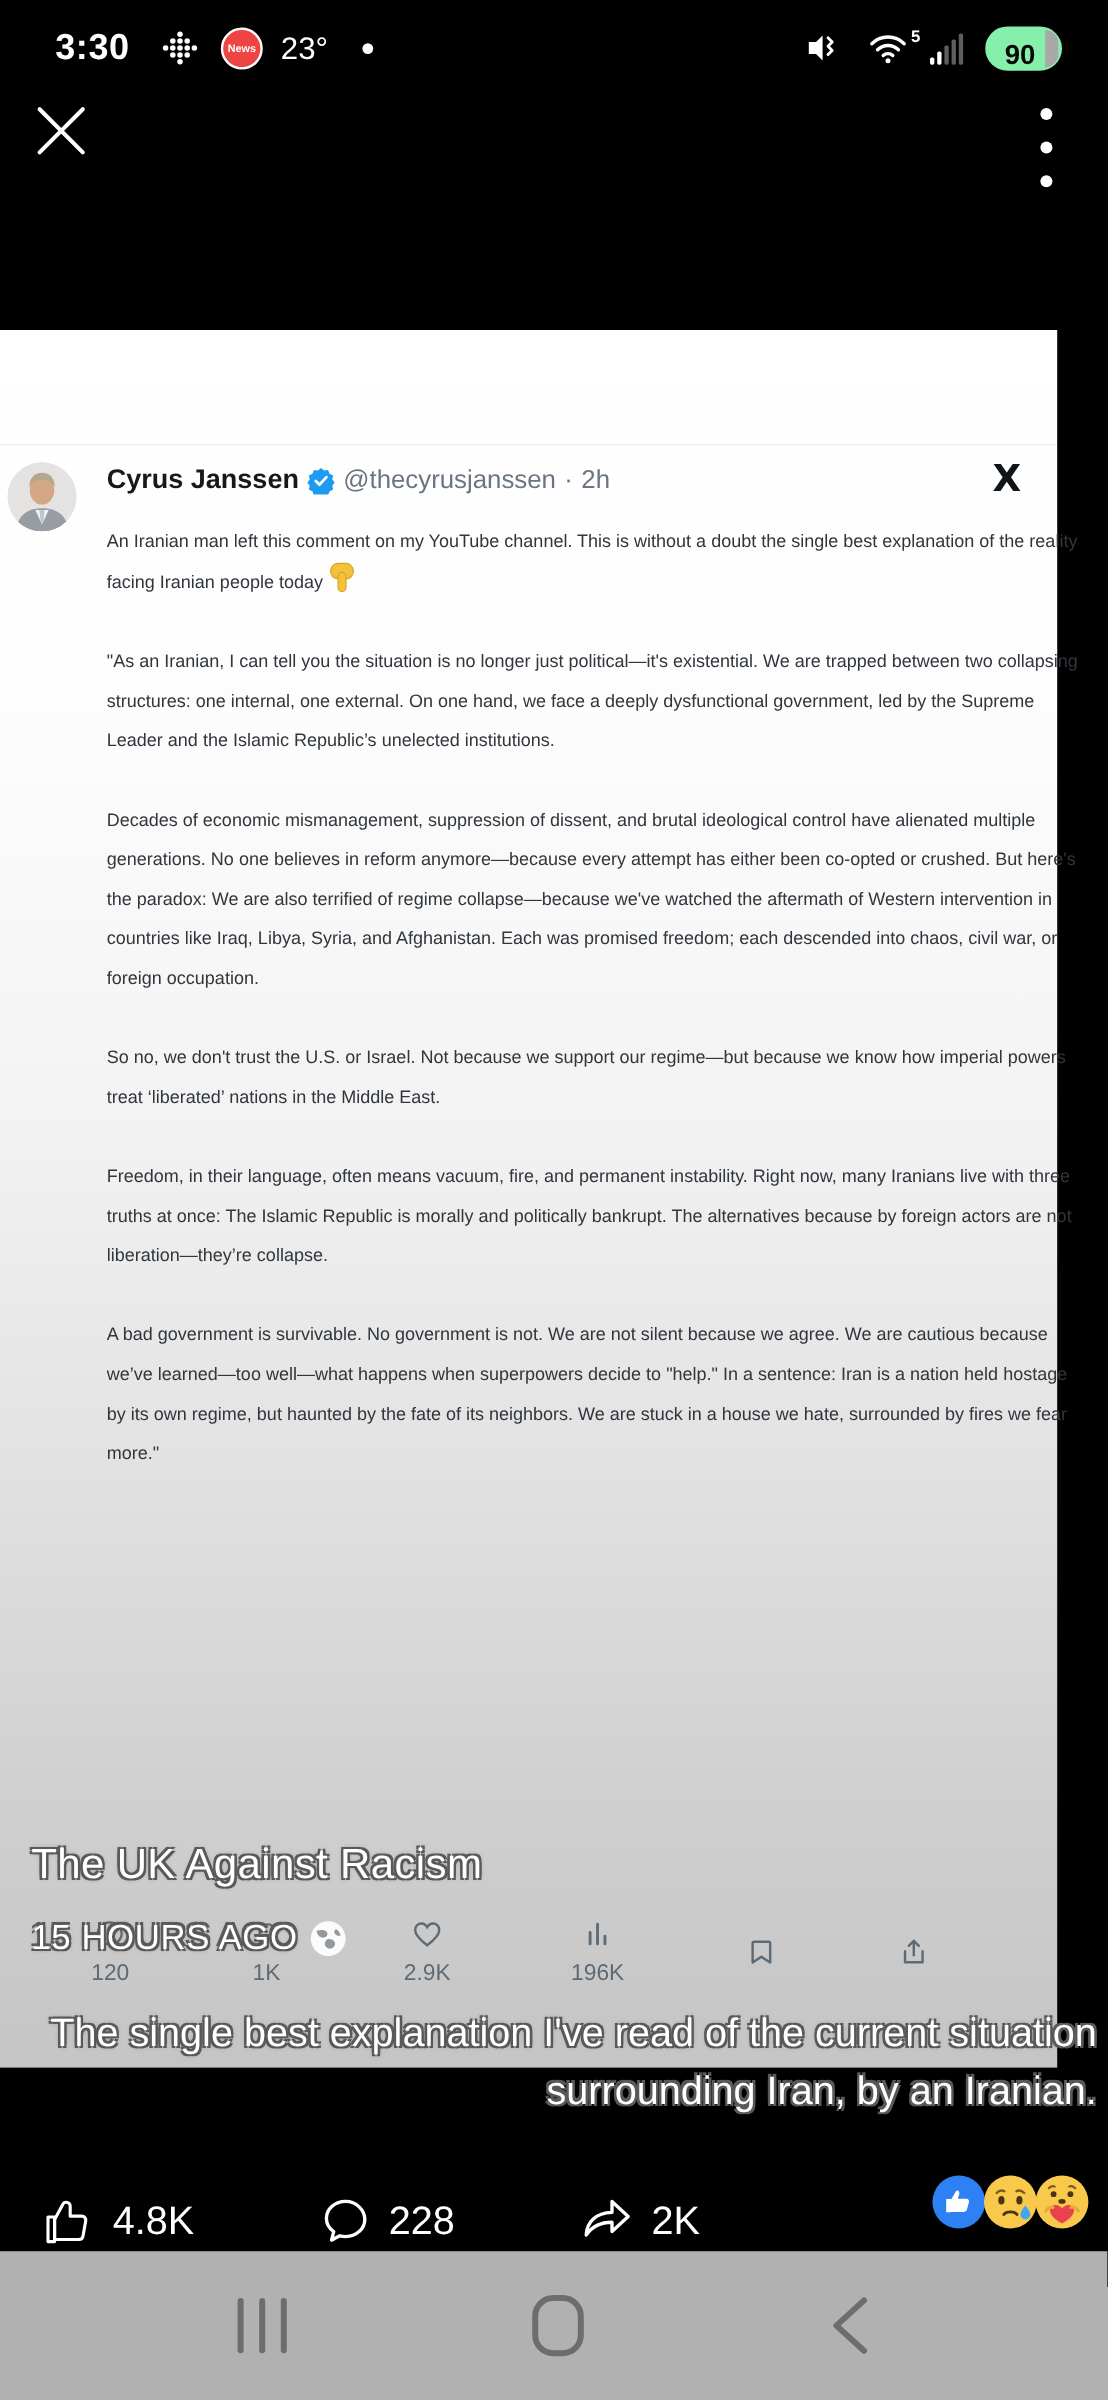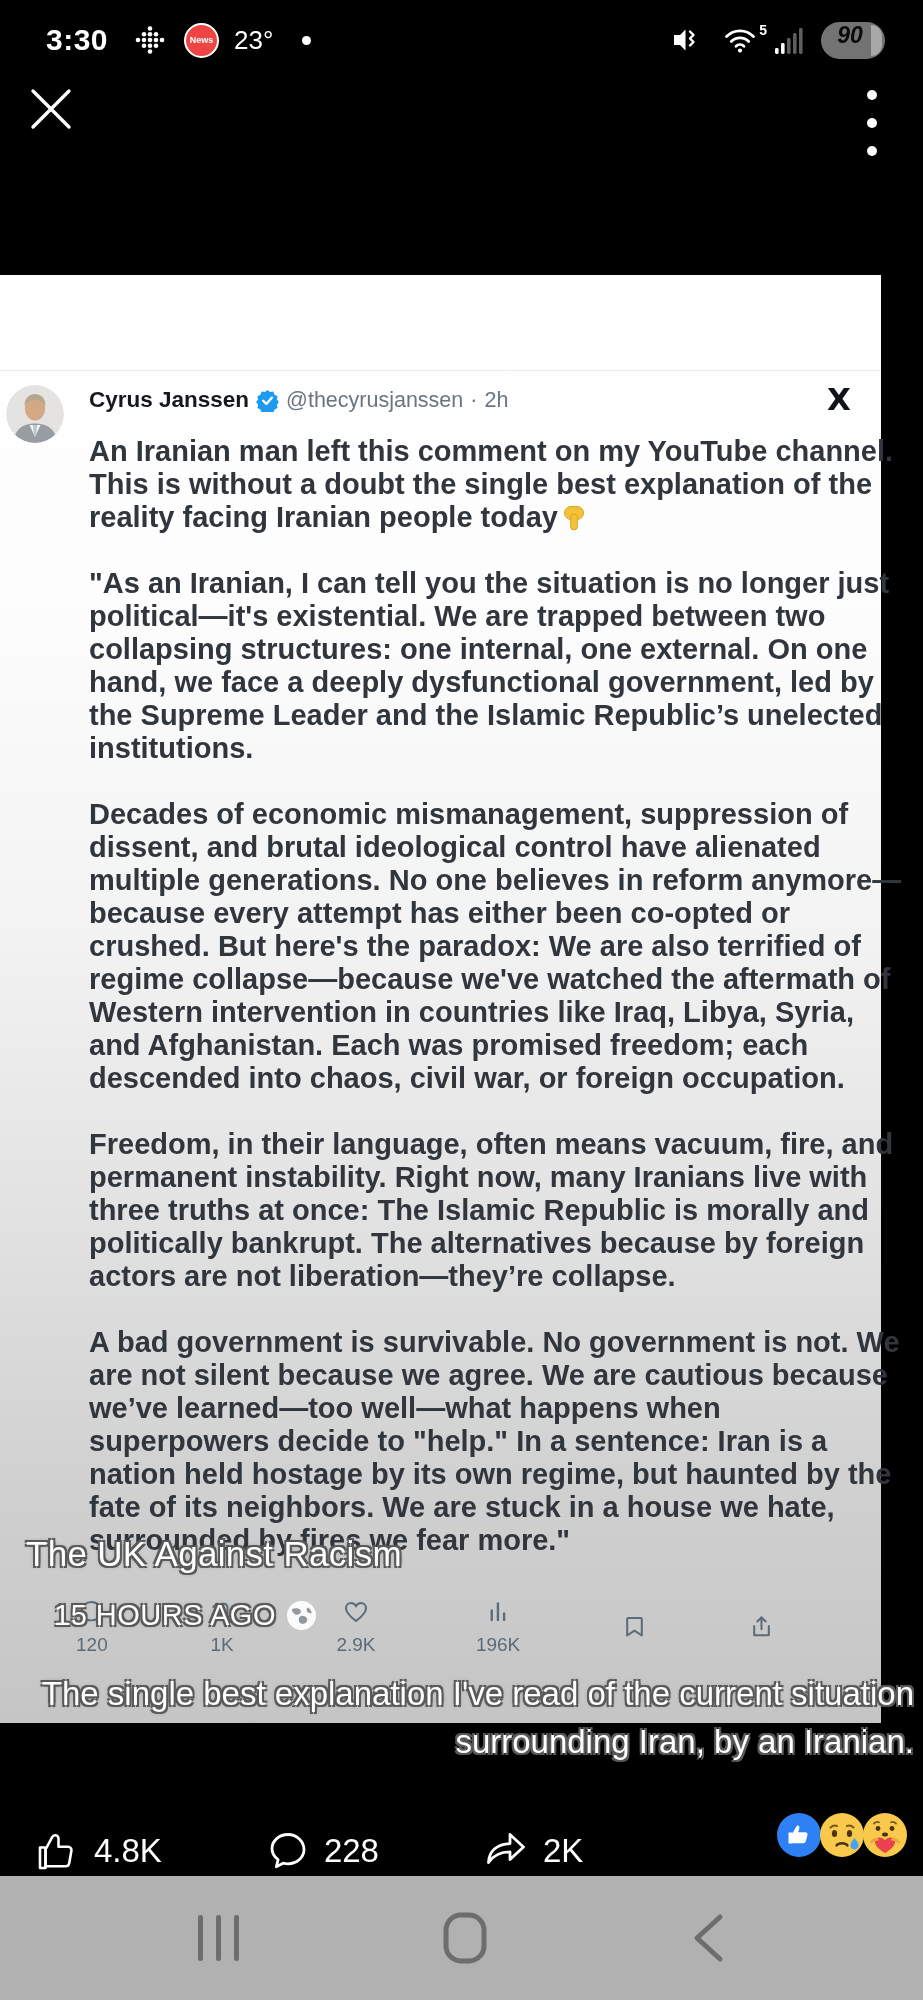--- a/index.html
+++ b/index.html
@@ -13,21 +13,21 @@
   
   .status-bar{position:absolute;top:0;left:0;right:0;height:64px;display:flex;align-items:center;padding:16px 38px 0 46px;box-sizing:border-box;}
   .sb-time{color:#fff;font-size:30px;font-weight:700;letter-spacing:.5px;}
   .sb-left{display:flex;align-items:center;gap:15px;}
   .news-badge{width:31px;height:31px;border-radius:50%;background:#ef4444;border:2.5px solid #fff;color:#fff;font-size:9px;font-weight:700;display:flex;align-items:center;justify-content:center;margin-left:4px;}
   .sb-temp{color:#fff;font-size:26px;font-weight:400;}
   .notif-dot{width:9px;height:9px;border-radius:50%;background:#fff;margin-left:14px;}
   .sb-right{margin-left:auto;display:flex;align-items:center;gap:16px;}
   .wifi-wrap{position:relative;}
   .wifi5{position:absolute;top:-4px;right:-10px;color:#fff;font-size:14px;font-weight:600;}
-  .battery{position:relative;width:64px;height:37px;border-radius:19px;background:#737373;display:flex;align-items:flex-start;justify-content:center;font-style:italic;}
+  .battery{position:relative;width:64px;height:37px;border-radius:19px;background:#86efac;display:flex;align-items:flex-end;justify-content:center;}
   .battery .pct{color:#0a0a0a;font-size:23px;font-weight:700;position:relative;z-index:2;margin-right:6px;}
   .battery .cap{position:absolute;right:3px;top:3px;bottom:3px;width:11px;background:#a8a8a8;border-radius:0 16px 16px 0;}
 
   
   .close-btn{position:absolute;left:26px;top:84px;width:50px;height:50px;}
   .menu-btn{position:absolute;right:36px;top:88px;width:30px;height:70px;display:flex;flex-direction:column;align-items:center;justify-content:space-between;padding:2px 0;box-sizing:border-box;}
   .menu-btn i{width:10px;height:10px;border-radius:50%;background:#fff;}
 
   
   .photo{
@@ -35,36 +35,36 @@
     background:linear-gradient(180deg,#ffffff 0%,#fdfdfd 22%,#f3f3f3 45%,#e2e2e2 65%,#d0d0d0 84%,#c5c5c5 100%);
   }
   .shot-line{position:absolute;top:95px;left:0;right:0;border-top:1px solid rgba(0,0,0,.07);}
 
   .avatar{position:absolute;left:6px;top:110px;width:58px;height:58px;border-radius:50%;overflow:hidden;}
   .t-head{position:absolute;left:89px;top:112px;display:flex;align-items:center;gap:7px;white-space:nowrap;}
   .t-name{font-size:22.5px;font-weight:700;color:#15181c;}
   .t-handle{font-size:21.5px;color:#6b7580;}
   .x-logo{position:absolute;right:30px;top:106px;font-size:31px;font-weight:600;color:#0f1419;font-family:"DejaVu Sans",sans-serif;}
 
-  .t-body{position:absolute;left:89px;top:160px;width:816px;font-size:29px;line-height:33px;color:#30363c;font-weight:bold;}
+  .t-body{position:absolute;left:89px;top:160px;width:816px;font-size:15px;line-height:33px;color:#30363c;}
   .t-body p{margin:0 0 33px 0;}
   .finger{display:inline-block;vertical-align:-4px;margin-left:4px;}
 
   .t-stats{position:absolute;left:76px;right:106px;top:1322px;display:flex;justify-content:space-between;align-items:center;color:#5d6b77;}
   .stat{display:flex;align-items:center;gap:9px;flex-direction:column;}
   .stat .cnt{font-size:19px;}
 
   
   .outline-txt{
     color:#fff;
     text-shadow:-2px -2px 0 #595959,2px -2px 0 #595959,-2px 2px 0 #595959,2px 2px 0 #595959,0 0 4px rgba(40,40,40,.55);
     text-align:right;
   }
   .ov-page{position:absolute;left:26px;top:1534px;font-size:35px;font-weight:400;letter-spacing:.3px;z-index:5;}
-  .ov-ago{position:absolute;left:26px;top:1599px;font-size:29px;font-weight:400;letter-spacing:.5px;display:flex;align-items:center;gap:10px;z-index:5;margin-left:28px;}
+  .ov-ago{position:absolute;left:26px;top:1599px;font-size:29px;font-weight:400;letter-spacing:.5px;display:flex;align-items:center;gap:10px;z-index:5;}
   .caption{position:absolute;left:26px;top:1670px;width:888px;font-size:33px;line-height:48px;font-weight:400;z-index:6;}
 
   
   .action-bar{position:absolute;left:0;right:0;top:1792px;height:86px;display:flex;align-items:center;padding-left:36px;box-sizing:border-box;color:#fff;}
   .act{display:flex;align-items:center;gap:14px;margin-right:104px;margin-top:32px;}
   .act .lbl{font-size:33px;font-weight:500;}
   .reactions{margin-left:auto;margin-right:14px;display:flex;align-items:center;}
   .reactions .rx{margin-left:-5px;}
 
   
@@ -180,20 +180,21 @@
   </div>
   <span class="x-logo">X</span>
 
   <div class="t-body">
     <p><span>An Iranian man left this comment on my YouTube channel. This is without a doubt the single best explanation of the reality facing Iranian people today</span><span class="finger"><svg width="24" height="26" viewBox="0 0 24 26">
             <rect x="2.5" y="1.5" width="19" height="13" rx="6.5" fill="#f3c13a" stroke="#d9a521" stroke-width="1"></rect>
             <rect x="8.7" y="9" width="6.6" height="16" rx="3.3" fill="#f3c13a" stroke="#d9a521" stroke-width="1"></rect>
           </svg></span></p>
     <p>"As an Iranian, I can tell you the situation is no longer just political—it's existential. We are trapped between two collapsing structures: one internal, one external. On one hand, we face a deeply dysfunctional government, led by the Supreme Leader and the Islamic Republic’s unelected institutions.</p>
     <p>Decades of economic mismanagement, suppression of dissent, and brutal ideological control have alienated multiple generations. No one believes in reform anymore—because every attempt has either been co-opted or crushed. But here's the paradox: We are also terrified of regime collapse—because we've watched the aftermath of Western intervention in countries like Iraq, Libya, Syria, and Afghanistan. Each was promised freedom; each descended into chaos, civil war, or foreign occupation.</p>
+    <p>So no, we don't trust the U.S. or Israel. Not because we support our regime—but because we know how imperial powers treat ‘liberated’ nations in the Middle East.</p>
     <p>Freedom, in their language, often means vacuum, fire, and permanent instability. Right now, many Iranians live with three truths at once: The Islamic Republic is morally and politically bankrupt. The alternatives because by foreign actors are not liberation—they’re collapse.</p>
     <p>A bad government is survivable. No government is not. We are not silent because we agree. We are cautious because we’ve learned—too well—what happens when superpowers decide to "help." In a sentence: Iran is a nation held hostage by its own regime, but haunted by the fate of its neighbors. We are stuck in a house we hate, surrounded by fires we fear more."</p>
   </div>
 
   <div class="t-stats">
     <span class="stat">
       <span>
         <svg width="27" height="27" viewBox="0 0 24 24" fill="none" stroke="currentColor" stroke-width="1.7" stroke-linejoin="round">
           <path d="M12 3.5c-4.9 0-8.8 3.6-8.8 8 0 1.9.7 3.7 1.9 5L4.4 20.5l4-1.3c1.1.5 2.3.7 3.6.7 4.9 0 8.8-3.6 8.8-8s-3.9-8.4-8.8-8.4z"></path>
         </svg>

